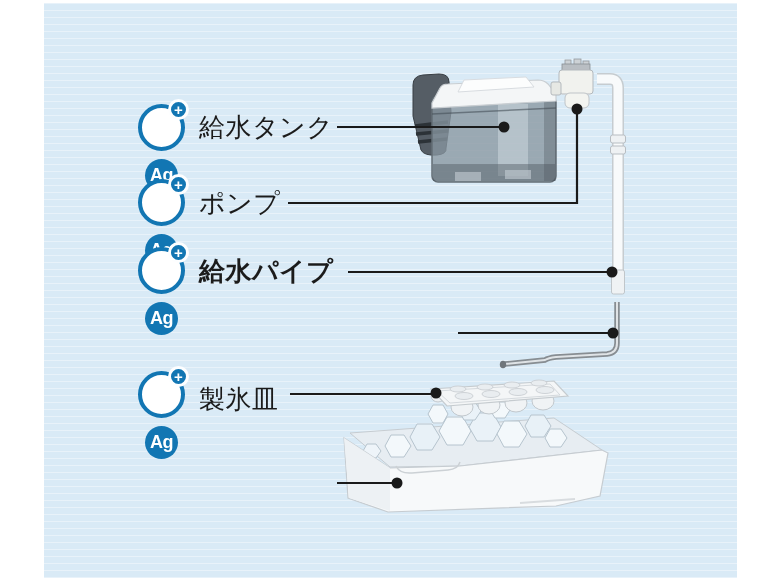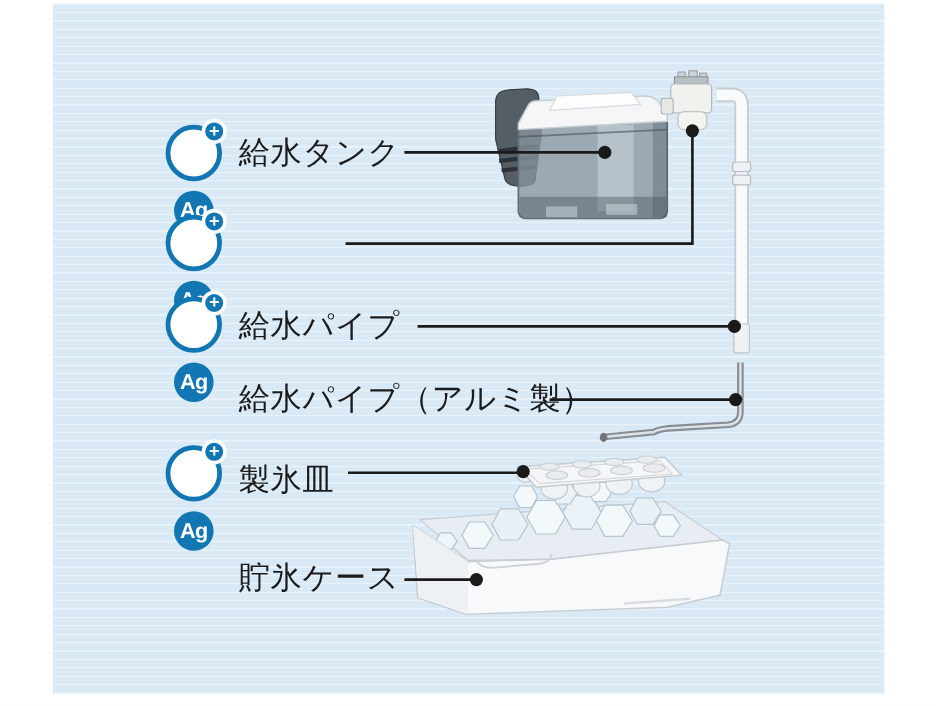--- a/index.html
+++ b/index.html
@@ -165,18 +165,17 @@
     <div class="disc">Ag</div>
     <div class="plus">+</div>
   </div>
   <div class="badge" style="left:138px;top:371px;">
     <div class="ring"></div>
     <div class="disc">Ag</div>
     <div class="plus">+</div>
   </div>
 
   <div class="label" style="left:199px;top:110px;">給水タンク</div>
-  <div class="label" style="left:199px;top:254px;">給水パイプ</div>
-  <div class="label" style="left:199px;top:315px;">給水パイプ（アルミ製）</div>
+  <div class="label" style="left:199px;top:186px;">ポンプ</div>
+  <div class="label" style="left:199px;top:254px;font-weight:bold;">給水パイプ</div>
   <div class="label" style="left:199px;top:382px;">製氷皿</div>
-  <div class="label" style="left:199px;top:464px;">貯氷ケース</div>
 
 </div>
 
 </body></html>

